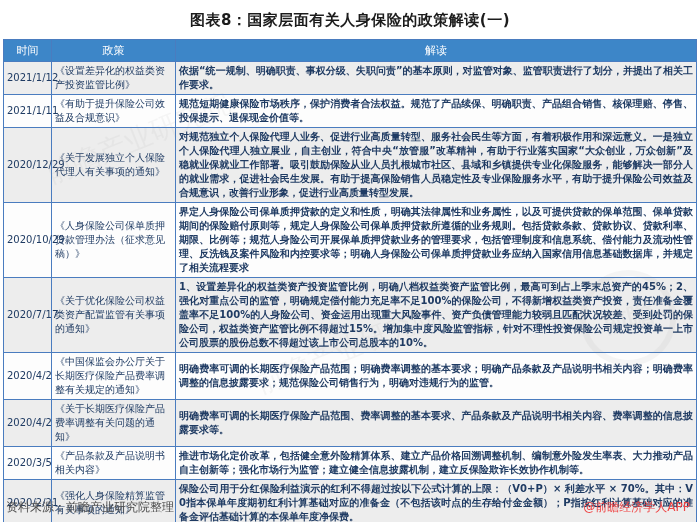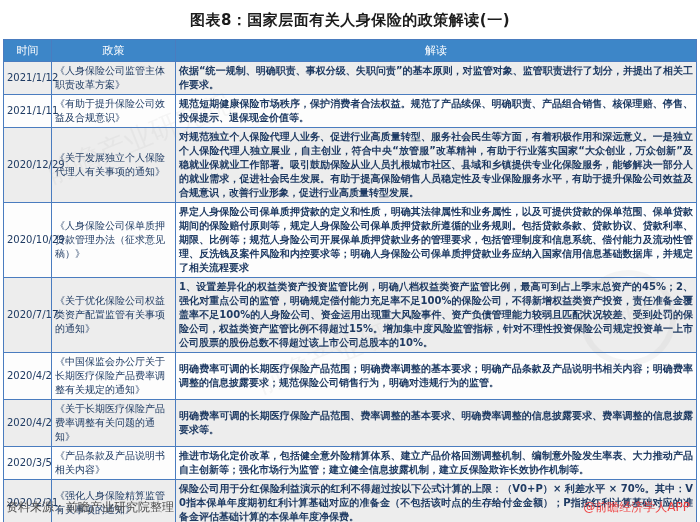--- a/index.html
+++ b/index.html
@@ -99,21 +99,21 @@
     <thead>
       <tr>
         <th>时间</th>
         <th>政策</th>
         <th>解读</th>
       </tr>
     </thead>
     <tbody id="rows">
         <tr class="shaded">
           <td class="date-cell">2021/1/12</td>
-          <td class="policy-cell">《人身保险公司监管主体职责改革方案》</td>
+          <td class="policy-cell">《设置差异化的权益类资产投资监管比例》</td>
           <td class="interpretation-cell">依据“统一规制、明确职责、事权分级、失职问责”的基本原则，对监管对象、监管职责进行了划分，并提出了相关工作要求。</td>
         </tr>
         <tr>
           <td class="date-cell">2021/1/11</td>
           <td class="policy-cell">《有助于提升保险公司效益及合规意识》</td>
           <td class="interpretation-cell">规范短期健康保险市场秩序，保护消费者合法权益。规范了产品续保、明确职责、产品组合销售、核保理赔、停售、投保提示、退保现金价值等。</td>
         </tr>
         <tr class="shaded">
           <td class="date-cell">2020/12/29</td>
           <td class="policy-cell">《关于发展独立个人保险代理人有关事项的通知》</td>
@@ -130,21 +130,21 @@
           <td class="interpretation-cell">1、设置差异化的权益类资产投资监管比例，明确八档权益类资产监管比例，最高可到占上季末总资产的45%；2、强化对重点公司的监管，明确规定偿付能力充足率不足100%的保险公司，不得新增权益类资产投资，责任准备金覆盖率不足100%的人身险公司、资金运用出现重大风险事件、资产负债管理能力较弱且匹配状况较差、受到处罚的保险公司，权益类资产监管比例不得超过15%。增加集中度风险监管指标，针对不理性投资保险公司规定投资单一上市公司股票的股份总数不得超过该上市公司总股本的10%。</td>
         </tr>
         <tr>
           <td class="date-cell">2020/4/2</td>
           <td class="policy-cell">《中国保监会办公厅关于长期医疗保险产品费率调整有关规定的通知》</td>
           <td class="interpretation-cell">明确费率可调的长期医疗保险产品范围；明确费率调整的基本要求；明确产品条款及产品说明书相关内容；明确费率调整的信息披露要求；规范保险公司销售行为，明确对违规行为的监管。</td>
         </tr>
         <tr class="shaded">
           <td class="date-cell">2020/4/2</td>
           <td class="policy-cell">《关于长期医疗保险产品费率调整有关问题的通知》</td>
-          <td class="interpretation-cell">明确费率可调的长期医疗保险产品范围、费率调整的基本要求、明确费率调整的信息披露要求、费率调整的信息披露要求等。</td>
+          <td class="interpretation-cell">明确费率可调的长期医疗保险产品范围、费率调整的基本要求、产品条款及产品说明书相关内容、费率调整的信息披露要求等。</td>
         </tr>
         <tr>
           <td class="date-cell">2020/3/5</td>
           <td class="policy-cell">《产品条款及产品说明书相关内容》</td>
           <td class="interpretation-cell">推进市场化定价改革，包括健全意外险精算体系、建立产品价格回溯调整机制、编制意外险发生率表、大力推动产品自主创新等；强化市场行为监管；建立健全信息披露机制，建立反保险欺诈长效协作机制等。</td>
         </tr>
         <tr class="shaded">
           <td class="date-cell">2020/2/21</td>
           <td class="policy-cell">《强化人身保险精算监管有关事项的通知》</td>
           <td class="interpretation-cell">保险公司用于分红保险利益演示的红利不得超过按以下公式计算的上限：（V0+P）× 利差水平 × 70%。其中：V0指本保单年度期初红利计算基础对应的准备金（不包括该时点的生存给付金金额）；P指按红利计算基础对应的准备金评估基础计算的本保单年度净保费。</td>

